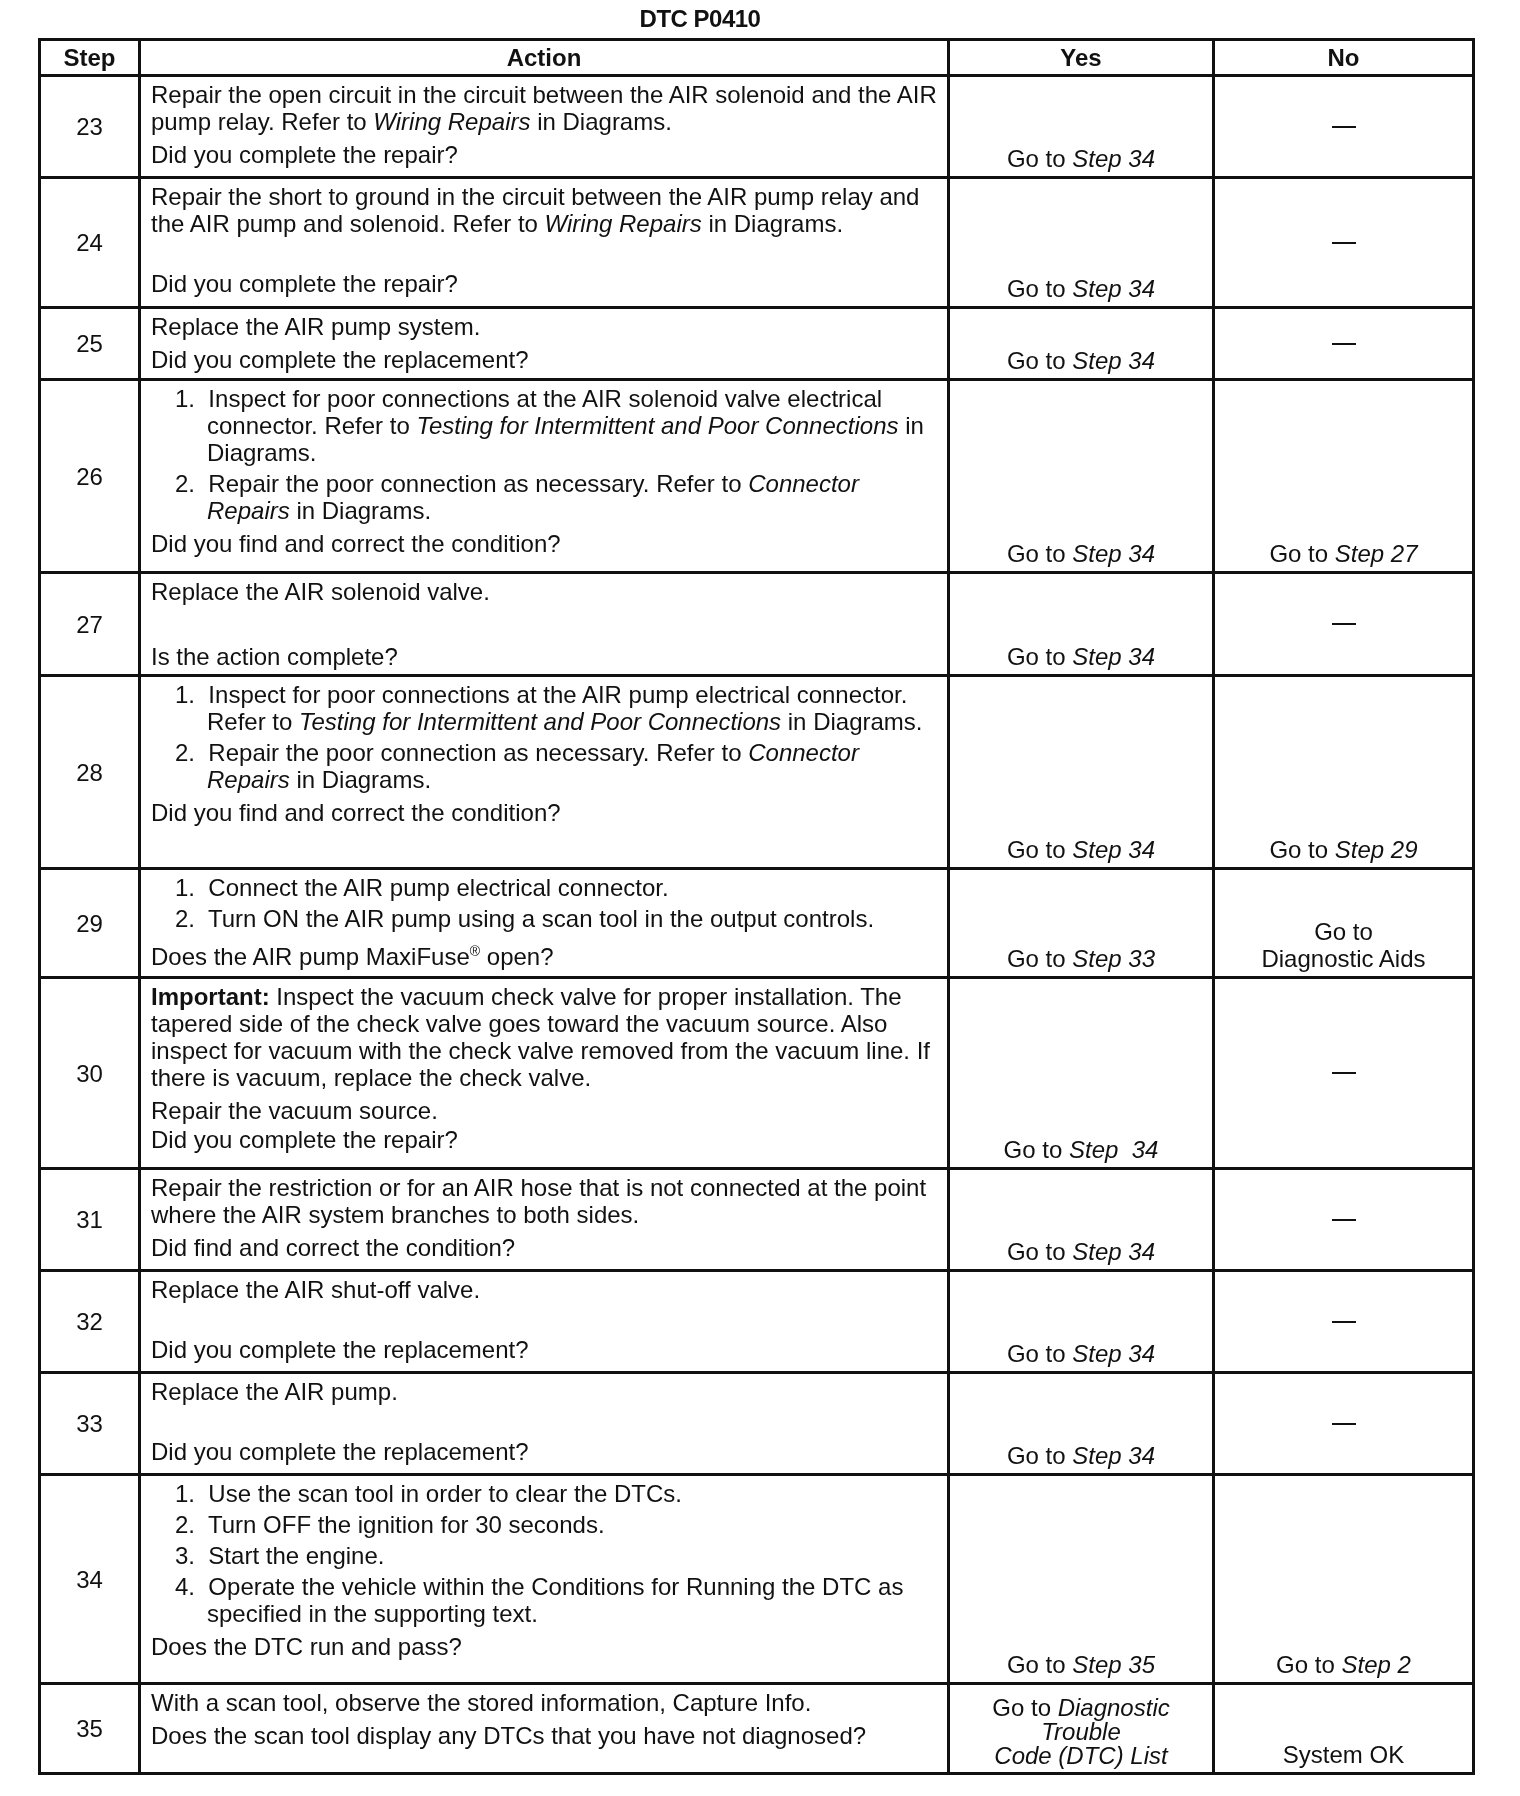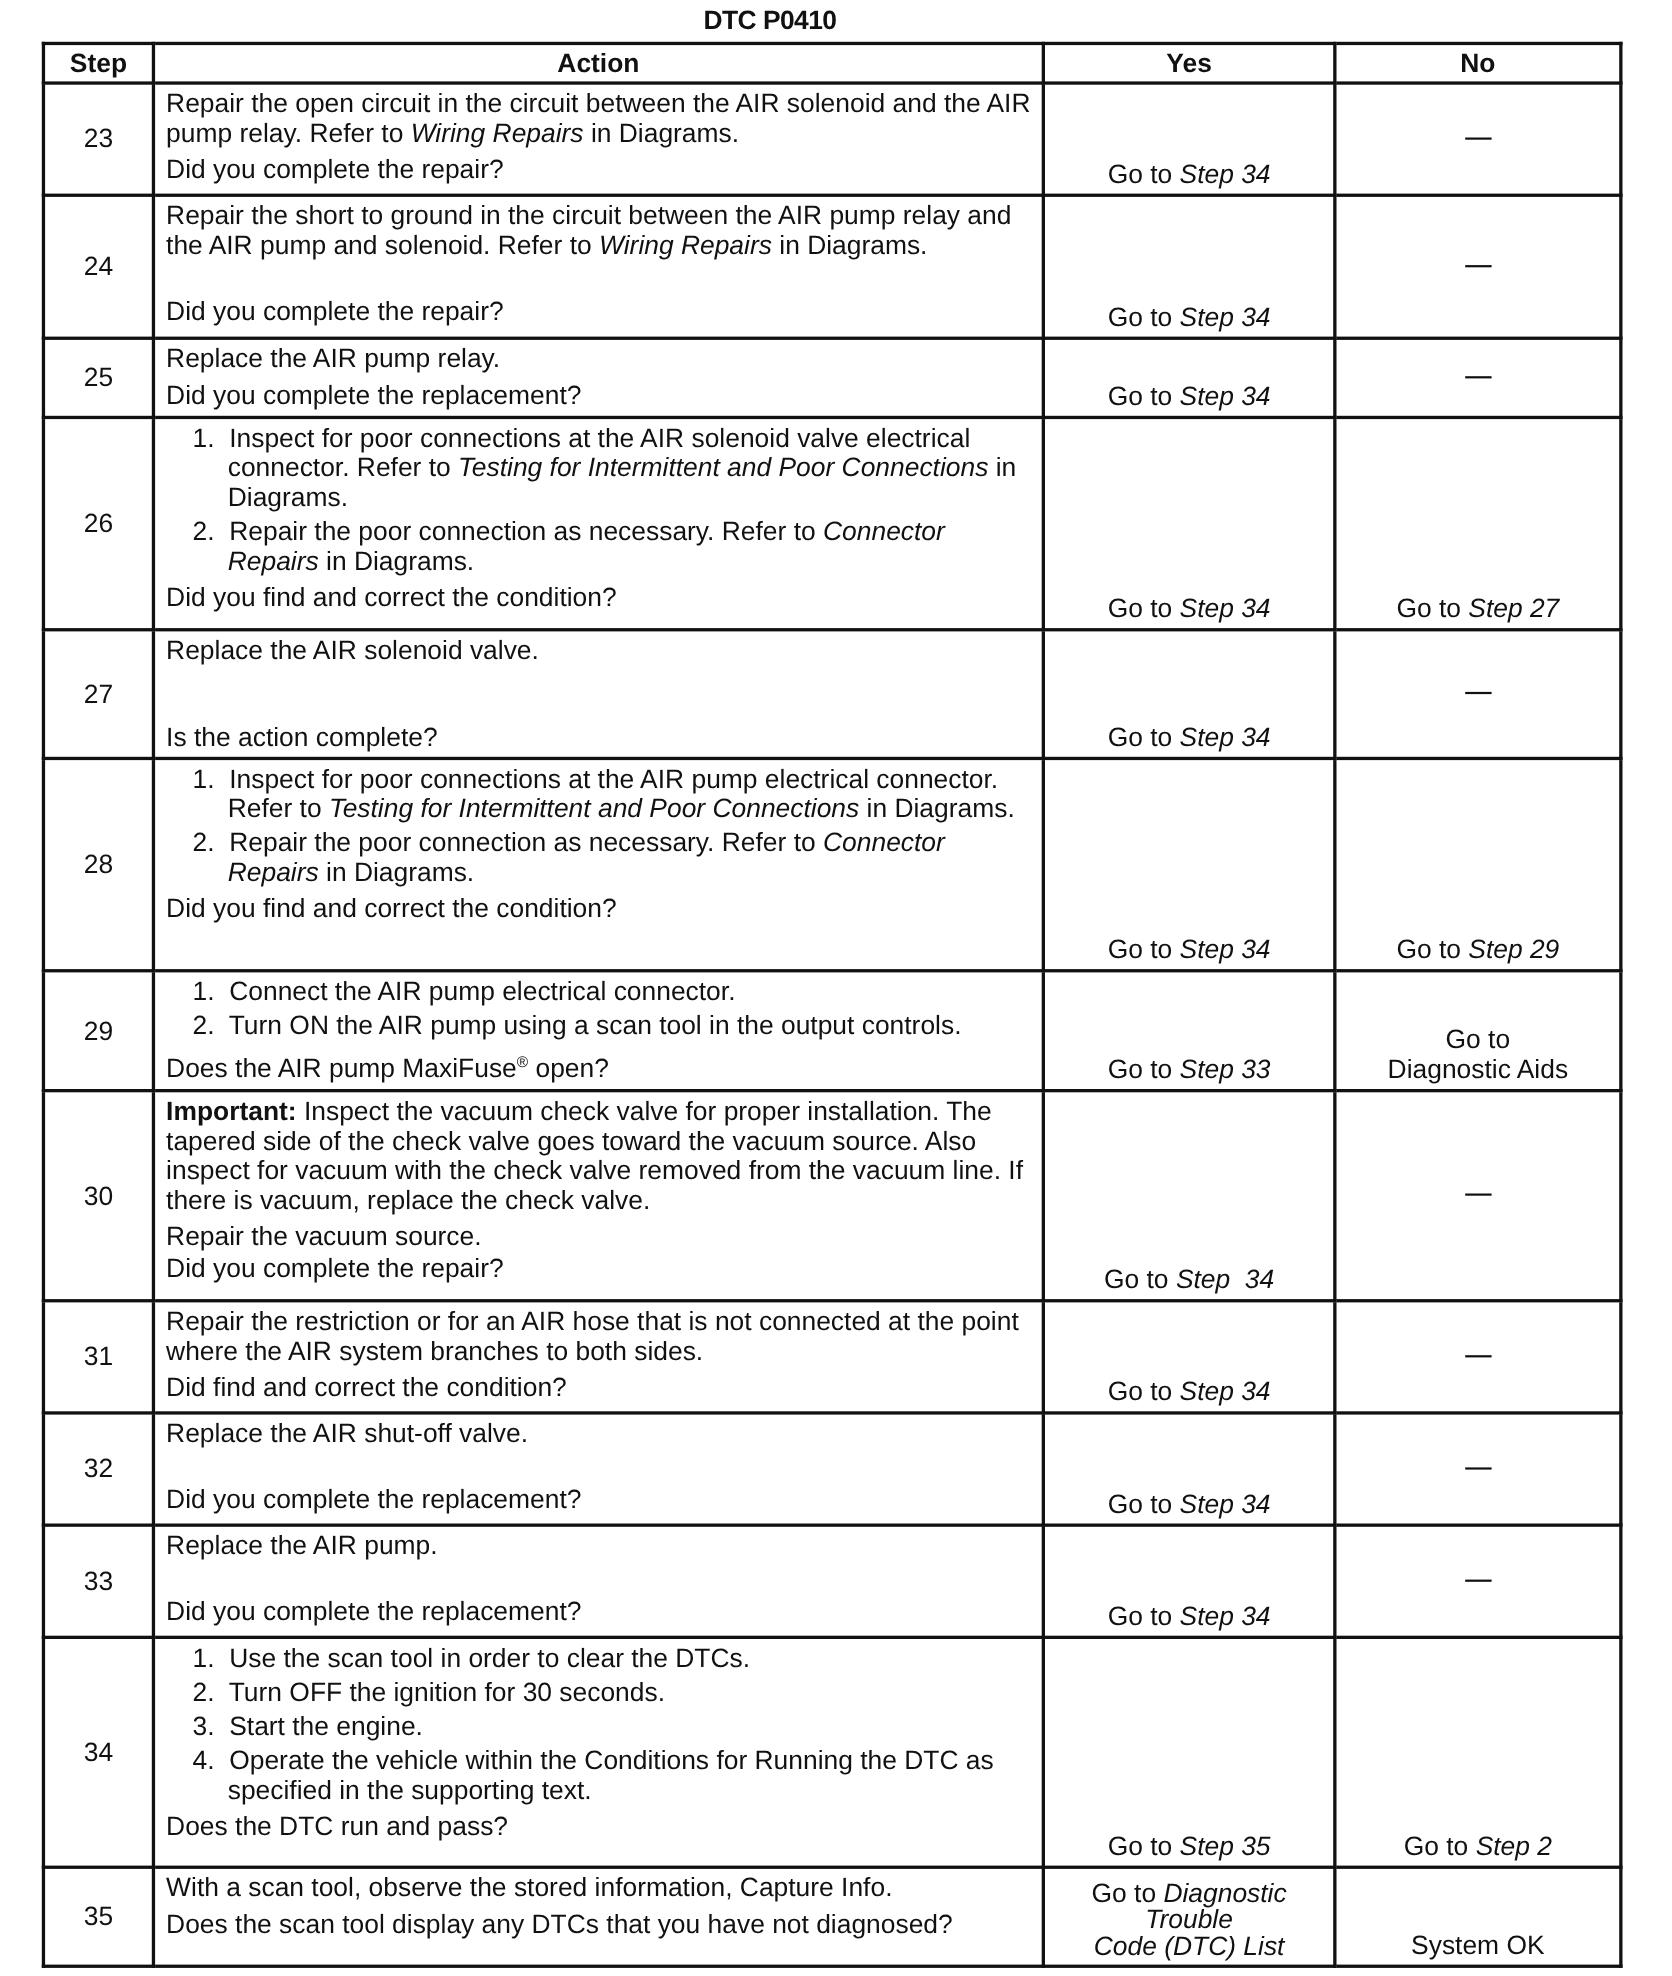--- a/index.html
+++ b/index.html
@@ -59,21 +59,21 @@
         <span class="line"><span>Repair the short to ground in the circuit between the AIR pump relay and the AIR pump and solenoid. Refer to</span> <i>Wiring Repairs</i> <span>in Diagrams.</span></span>
         <span class="line" style="margin-top:33px">Did you complete the repair?</span>
       </td>
       <td class="yes"><span>Go to</span> <i>Step 34</i></td>
       <td class="no mid"><span class="dash"></span></td>
     </tr>
 
     <tr style="height:72px">
       <td class="step">25</td>
       <td class="action">
-        <span class="line">Replace the AIR pump relay.</span>
+        <span class="line">Replace the AIR pump system.</span>
         <span class="line gap">Did you complete the replacement?</span>
       </td>
       <td class="yes"><span>Go to</span> <i>Step 34</i></td>
       <td class="no mid"><span class="dash"></span></td>
     </tr>
 
     <tr style="height:193px">
       <td class="step">26</td>
       <td class="action">
         <span class="li"><span>1.</span>&nbsp; <span>Inspect for poor connections at the AIR solenoid valve electrical connector. Refer to</span> <i>Testing for Intermittent and Poor Connections</i> <span>in Diagrams.</span></span>
@@ -81,21 +81,21 @@
         <span class="line gap">Did you find and correct the condition?</span>
       </td>
       <td class="yes"><span>Go to</span> <i>Step 34</i></td>
       <td class="no"><span>Go to</span> <i>Step 27</i></td>
     </tr>
 
     <tr style="height:102px">
       <td class="step">27</td>
       <td class="action">
         <span class="line">Replace the AIR solenoid valve.</span>
-        <span class="line" style="margin-top:52px">Is the action complete?</span>
+        <span class="line" style="margin-top:38px">Is the action complete?</span>
       </td>
       <td class="yes"><span>Go to</span> <i>Step 34</i></td>
       <td class="no mid"><span class="dash"></span></td>
     </tr>
 
     <tr style="height:193px">
       <td class="step">28</td>
       <td class="action">
         <span class="li"><span>1.</span>&nbsp; <span>Inspect for poor connections at the AIR pump electrical connector. Refer to</span> <i>Testing for Intermittent and Poor Connections</i> <span>in Diagrams.</span></span>
         <span class="li"><span>2.</span>&nbsp; <span>Repair the poor connection as necessary. Refer to</span> <i>Connector Repairs</i> <span>in Diagrams.</span></span>

